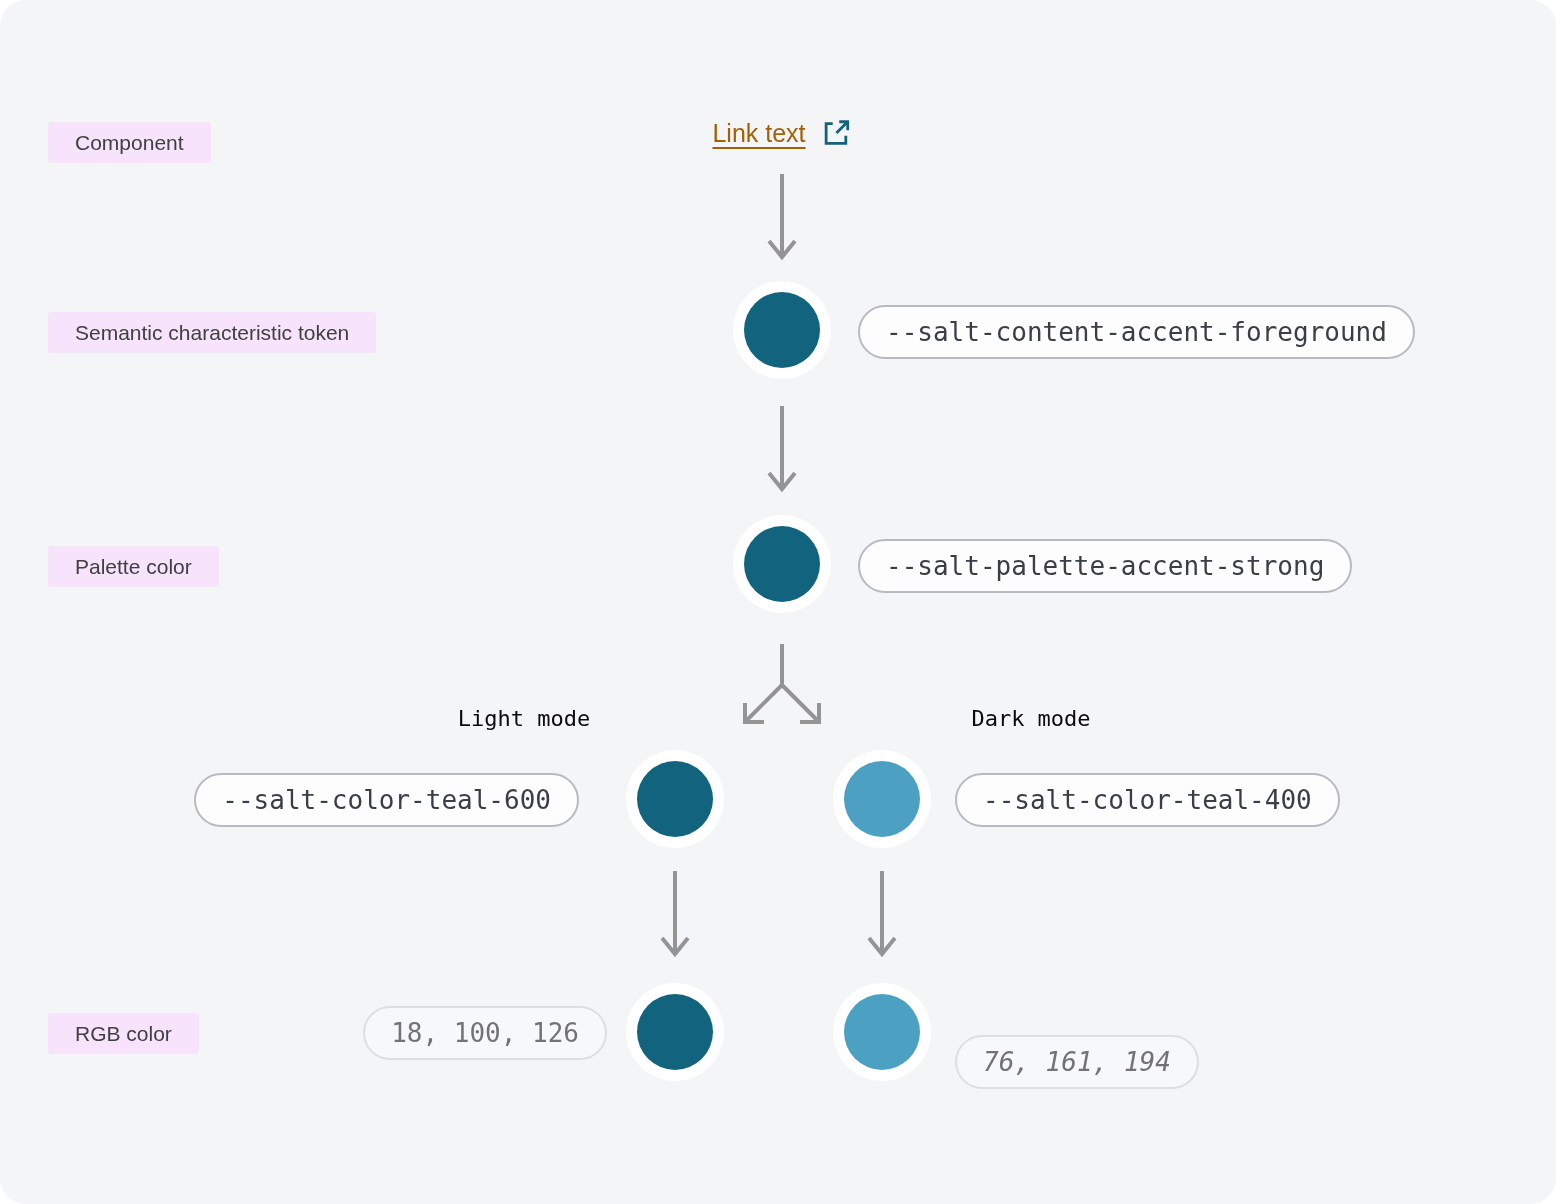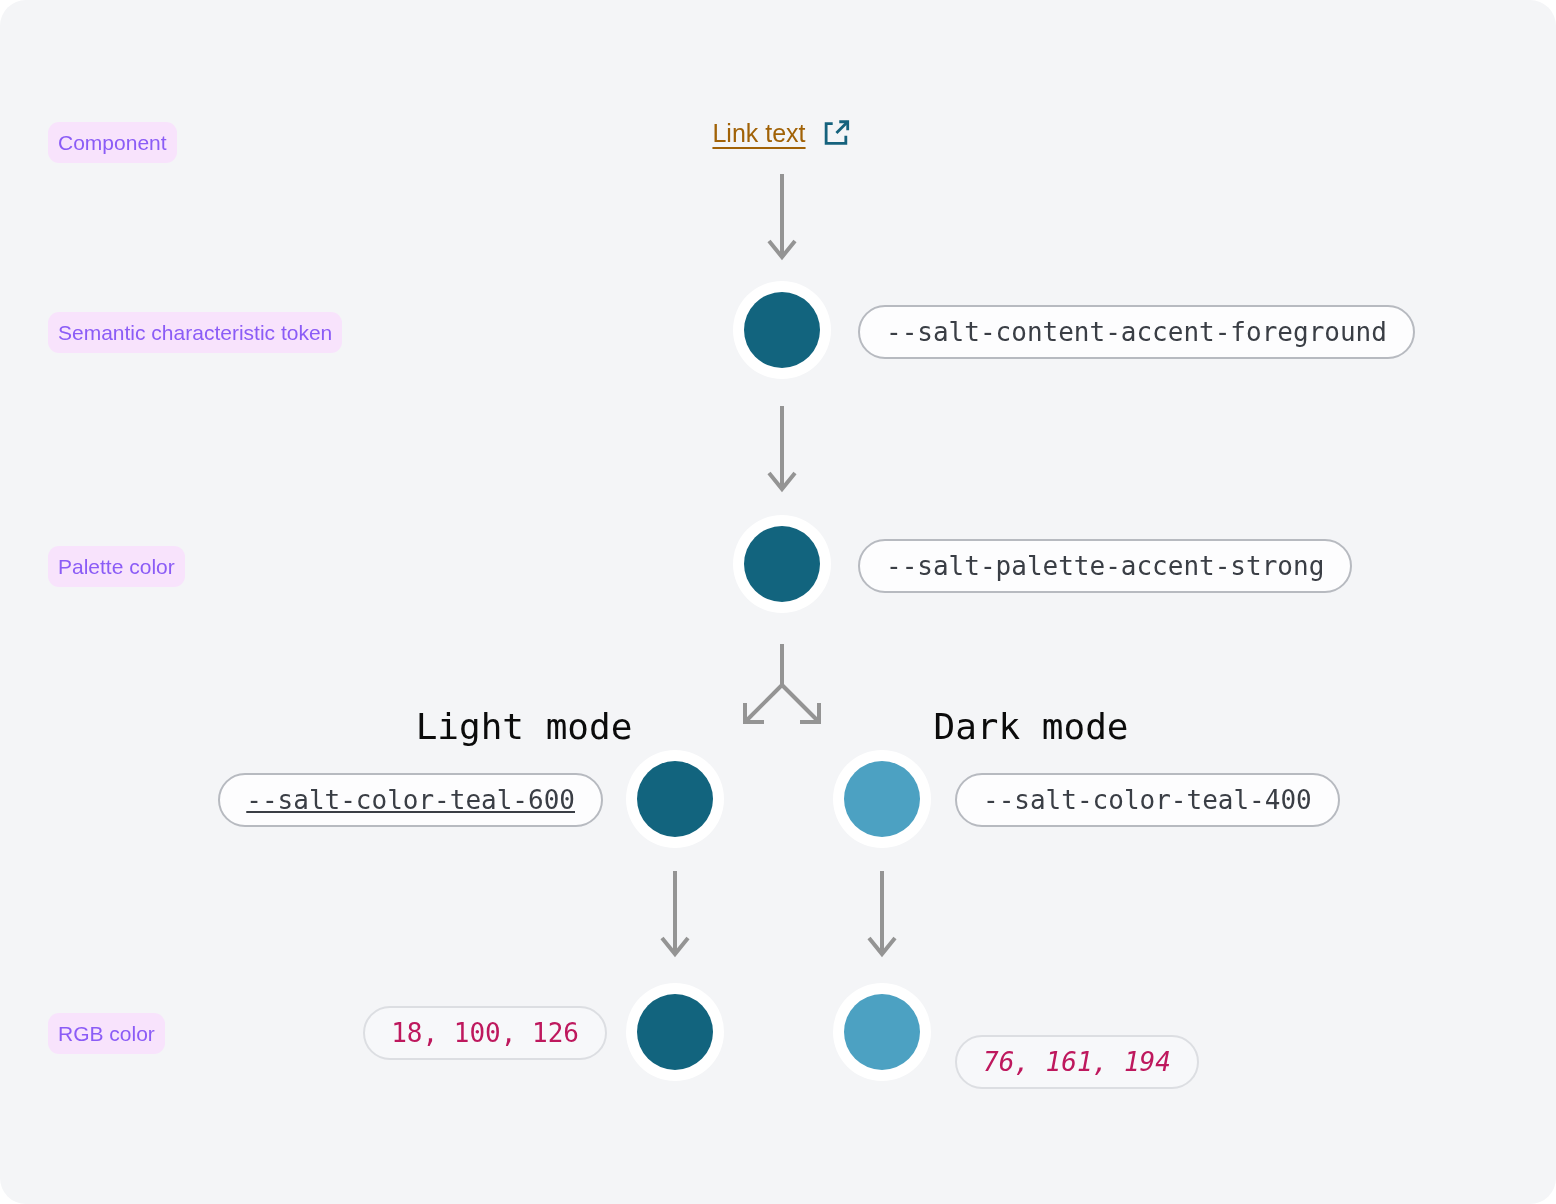--- a/index.html
+++ b/index.html
@@ -9,25 +9,25 @@
     background:#f4f5f7;
     border-radius:26px;
     overflow:hidden;
     font-family:"Liberation Sans", sans-serif;
   }
   
   .chip{
     position:absolute;
     display:inline-block;
     background:#f8e3fc;
-    color:#8b5cf6;
+    color:#404040;
     font-size:21px;
     line-height:1;
-    padding:10px 10px;
-    border-radius:11px;
+    padding:10px 27px;
+    border-radius:4px;
     white-space:nowrap;
   }
   
   .token-circle{
     position:absolute;
     width:76px;height:76px;
     border-radius:50%;
     box-shadow:0 0 0 11px #ffffff;
   }
   
@@ -40,29 +40,29 @@
     background:#fdfdfe;
     border:2px solid #b7bac0;
     border-radius:28px;
     font-family:"DejaVu Sans Mono", monospace;
     font-size:26px;
     color:#3a3e45;
     white-space:nowrap;
   }
   .pill.muted{
     border-color:#dcdee2;
-    color:#be185d;
+    color:#737373;
     background:#f7f8fa;
   }
   
   .mode-label{
     position:absolute;
     transform:translateX(-50%);
     font-family:"DejaVu Sans Mono", monospace;
-    font-size:36px;
+    font-size:22px;
     color:#0b0b0b;
     white-space:nowrap;
   }
   
   .link-wrap{
     position:absolute;
     left:782px;top:118px;
     transform:translateX(-50%);
     display:inline-flex;
     align-items:center;
@@ -122,21 +122,21 @@
     <path d="M 56 2 V 43"></path>
     <path d="M 56 43 L 19 80"></path>
     <path d="M 19 61 V 80 H 38"></path>
     <path d="M 56 43 L 93 80"></path>
     <path d="M 93 61 V 80 H 74"></path>
   </svg>
 
   <span class="mode-label" style="left:524px;top:706px;">Light mode</span>
   <span class="mode-label" style="left:1031px;top:706px;">Dark mode</span>
 
-  <span class="pill" style="right:953px;top:773px;text-decoration:underline;">--salt-color-teal-600</span>
+  <span class="pill" style="right:977px;top:773px;">--salt-color-teal-600</span>
   <div class="token-circle" style="left: 637px; top: 761px; background: rgb(18, 100, 126);"></div>
 
   <div class="token-circle" style="left: 844px; top: 761px; background: rgb(76, 161, 194);"></div>
   <span class="pill" style="left:955px;top:773px;">--salt-color-teal-400</span>
 
   <svg class="arrow" style="left:653px;top:869px;" width="44" height="90">
     <path d="M 22 2 V 84"></path>
     <path d="M 9 69 L 22 85 L 35 69"></path>
   </svg>
   <svg class="arrow" style="left:860px;top:869px;" width="44" height="90">

